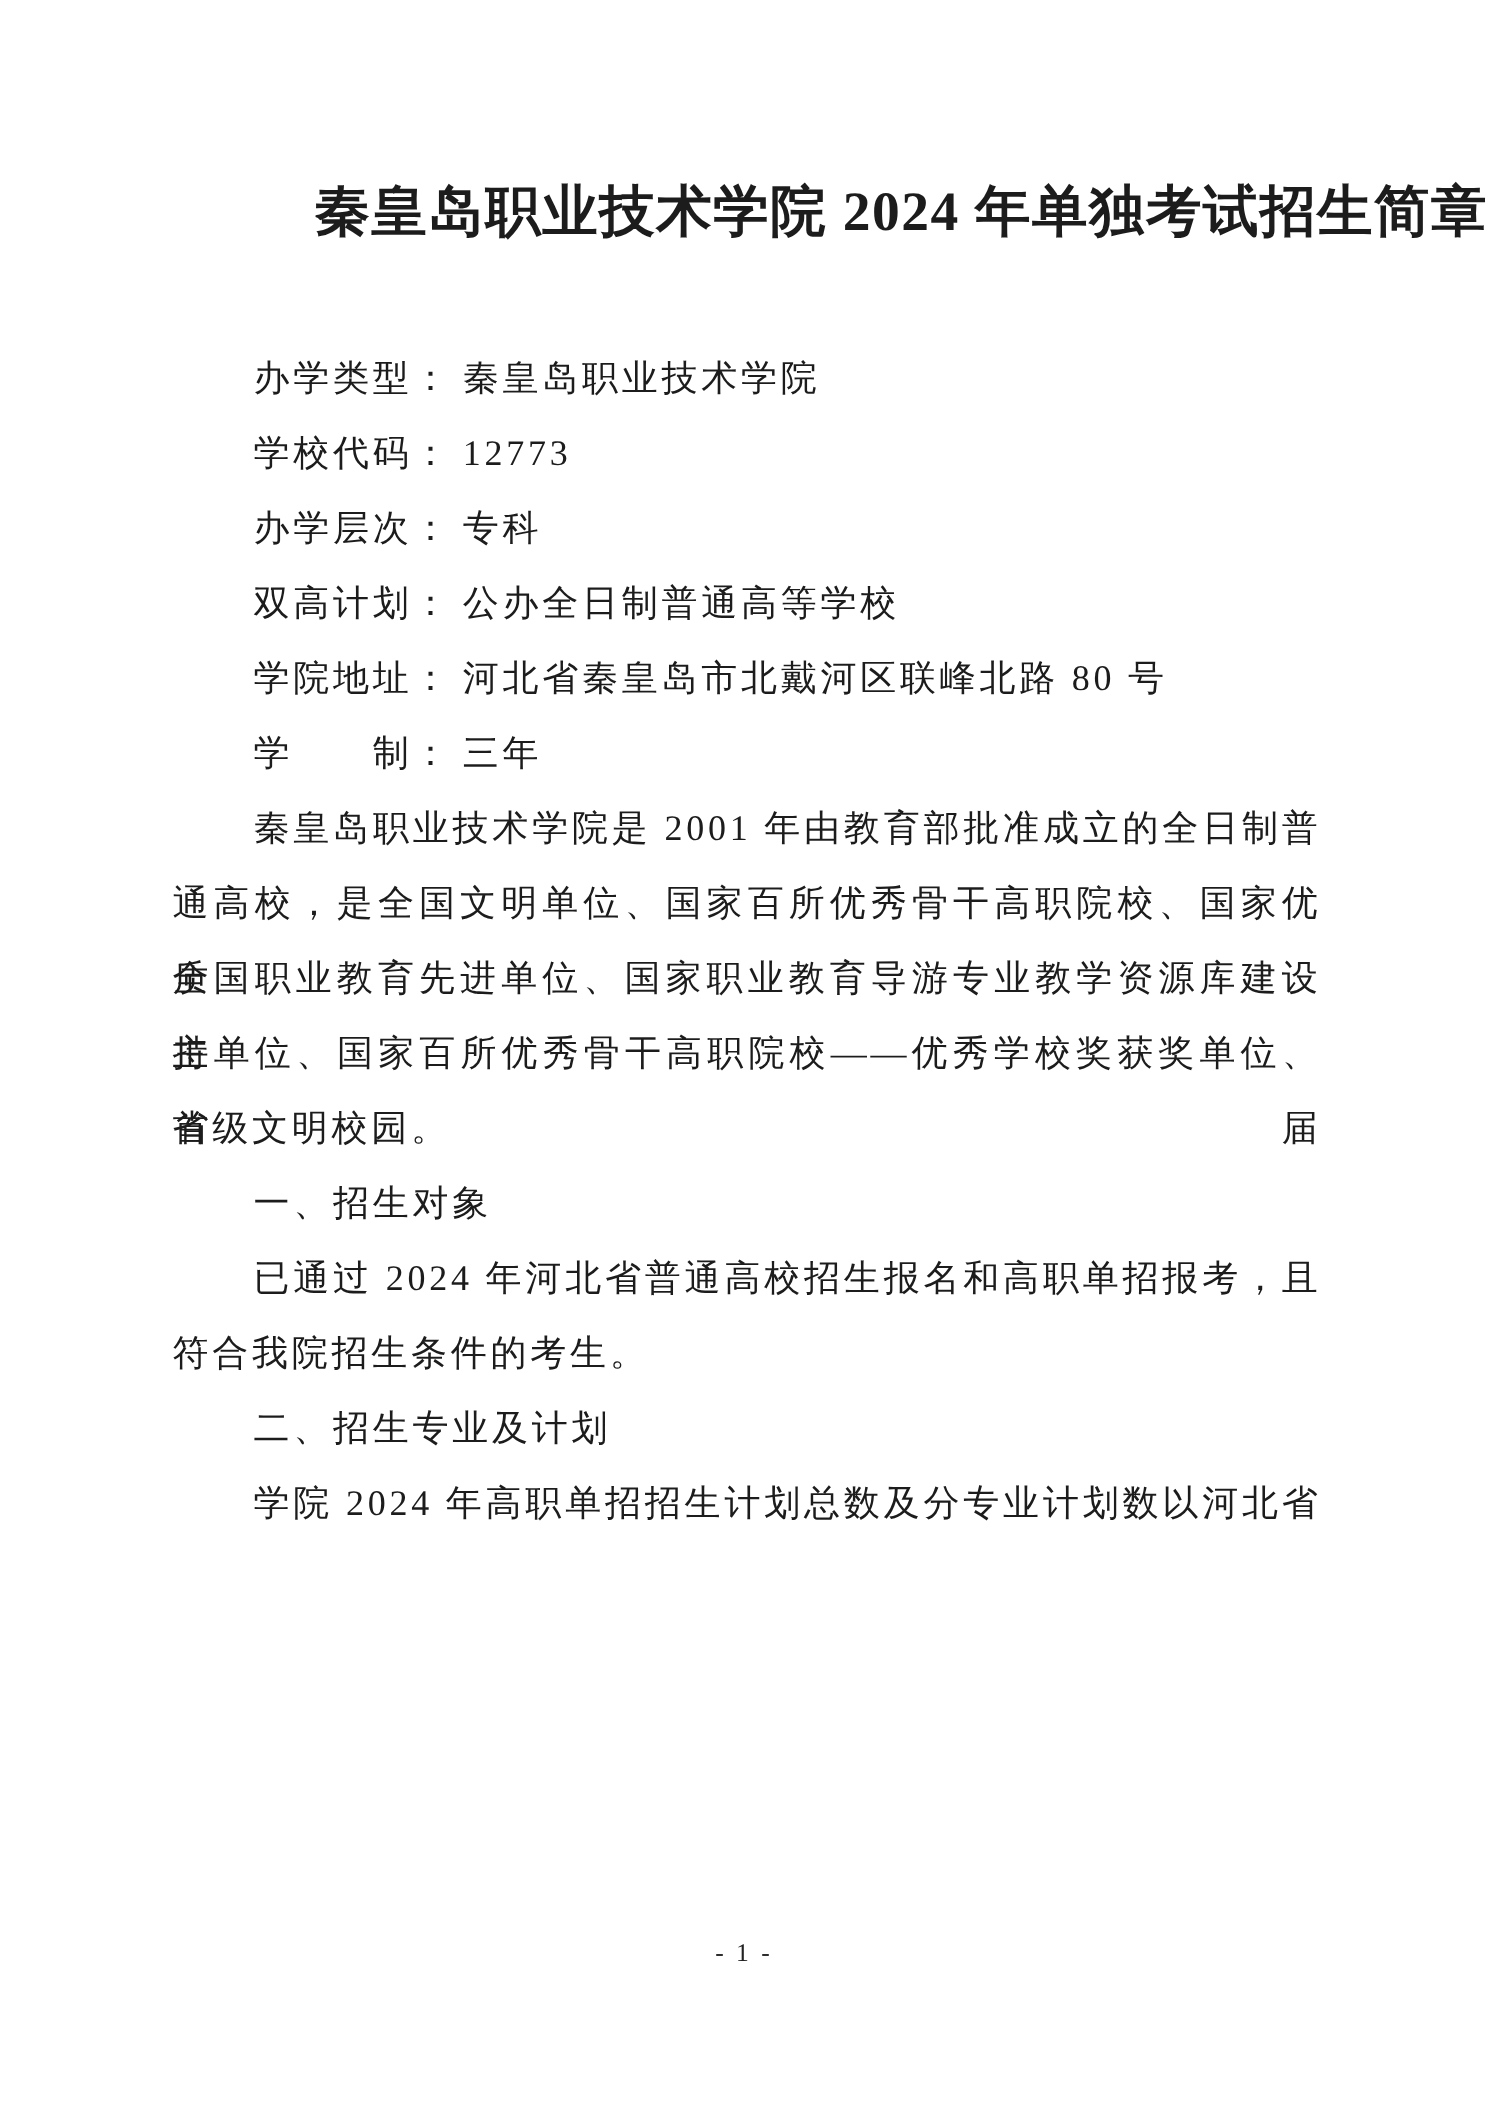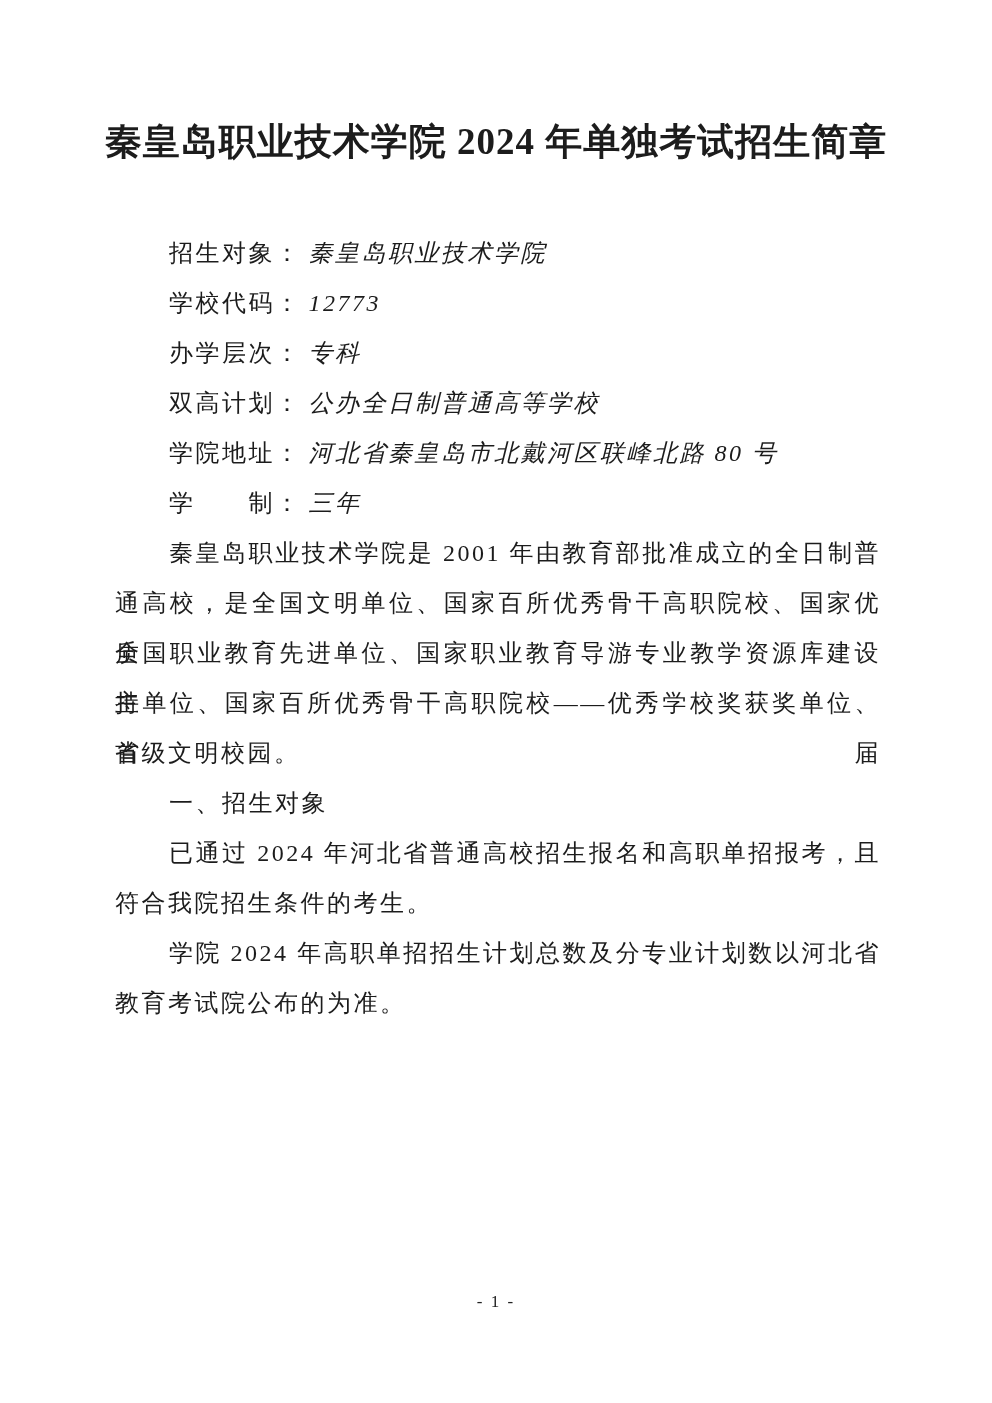--- a/index.html
+++ b/index.html
@@ -12,21 +12,21 @@
     background: #ffffff;
     font-family: "Liberation Serif", "DejaVu Serif", serif;
     color: #1c1c1c;
     overflow: hidden;
   }
   .doc-title {
     position: absolute;
     top: 116px;
     left: 0;
     width: 100%;
-    text-align: center;
+    text-align: right;
     font-size: 37px;
     font-weight: bold;
     letter-spacing: 1px;
     line-height: 52px;
     white-space: nowrap;
   }
   .doc-body {
     position: absolute;
     top: 228px;
     left: 115px;
@@ -40,21 +40,21 @@
     white-space: nowrap;
   }
   .indent { padding-left: 54px; }
   .fill {
     white-space: normal;
     text-align: justify;
     text-align-last: justify;
   }
   .fill.indent { padding-left: 0; text-indent: 54px; }
   .info-label { display: inline-block; margin-right: 7px; }
-  .info-value { display: inline-block; font-style: italic; }
+  .info-value { display: inline-block; }
   .page-footer {
     position: absolute;
     top: 1292px;
     left: 0;
     width: 100%;
     text-align: center;
     font-size: 17px;
     letter-spacing: 2px;
     color: #222;
   }
@@ -62,21 +62,21 @@
 </head>
 <body>
 
 <div class="page">
 
   <div class="doc-title">秦皇岛职业技术学院 2024 年单独考试招生简章</div>
 
   <div class="doc-body">
 
     <div class="line indent">
-      <span class="info-label">招生对象：</span><span class="info-value">秦皇岛职业技术学院</span>
+      <span class="info-label">办学类型：</span><span class="info-value">秦皇岛职业技术学院</span>
     </div>
     <div class="line indent">
       <span class="info-label">学校代码：</span><span class="info-value">12773</span>
     </div>
     <div class="line indent">
       <span class="info-label">办学层次：</span><span class="info-value">专科</span>
     </div>
     <div class="line indent">
       <span class="info-label">双高计划：</span><span class="info-value">公办全日制普通高等学校</span>
     </div>
@@ -90,20 +90,20 @@
     <div class="line fill indent">秦皇岛职业技术学院是 2001 年由教育部批准成立的全日制普</div>
     <div class="line fill">通高校，是全国文明单位、国家百所优秀骨干高职院校、国家优质</div>
     <div class="line fill">全国职业教育先进单位、国家职业教育导游专业教学资源库建设主</div>
     <div class="line fill">持单位、国家百所优秀骨干高职院校——优秀学校奖获奖单位、首届</div>
     <div class="line">省级文明校园。</div>
 
     <div class="line indent">一、招生对象</div>
     <div class="line fill indent">已通过 2024 年河北省普通高校招生报名和高职单招报考，且</div>
     <div class="line">符合我院招生条件的考生。</div>
 
+    <div class="line indent">二、招生专业及计划</div>
     <div class="line fill indent">学院 2024 年高职单招招生计划总数及分专业计划数以河北省</div>
-    <div class="line">教育考试院公布的为准。</div>
 
   </div>
 
   <div class="page-footer">- 1 -</div>
 
 </div>
 
 </body></html>

